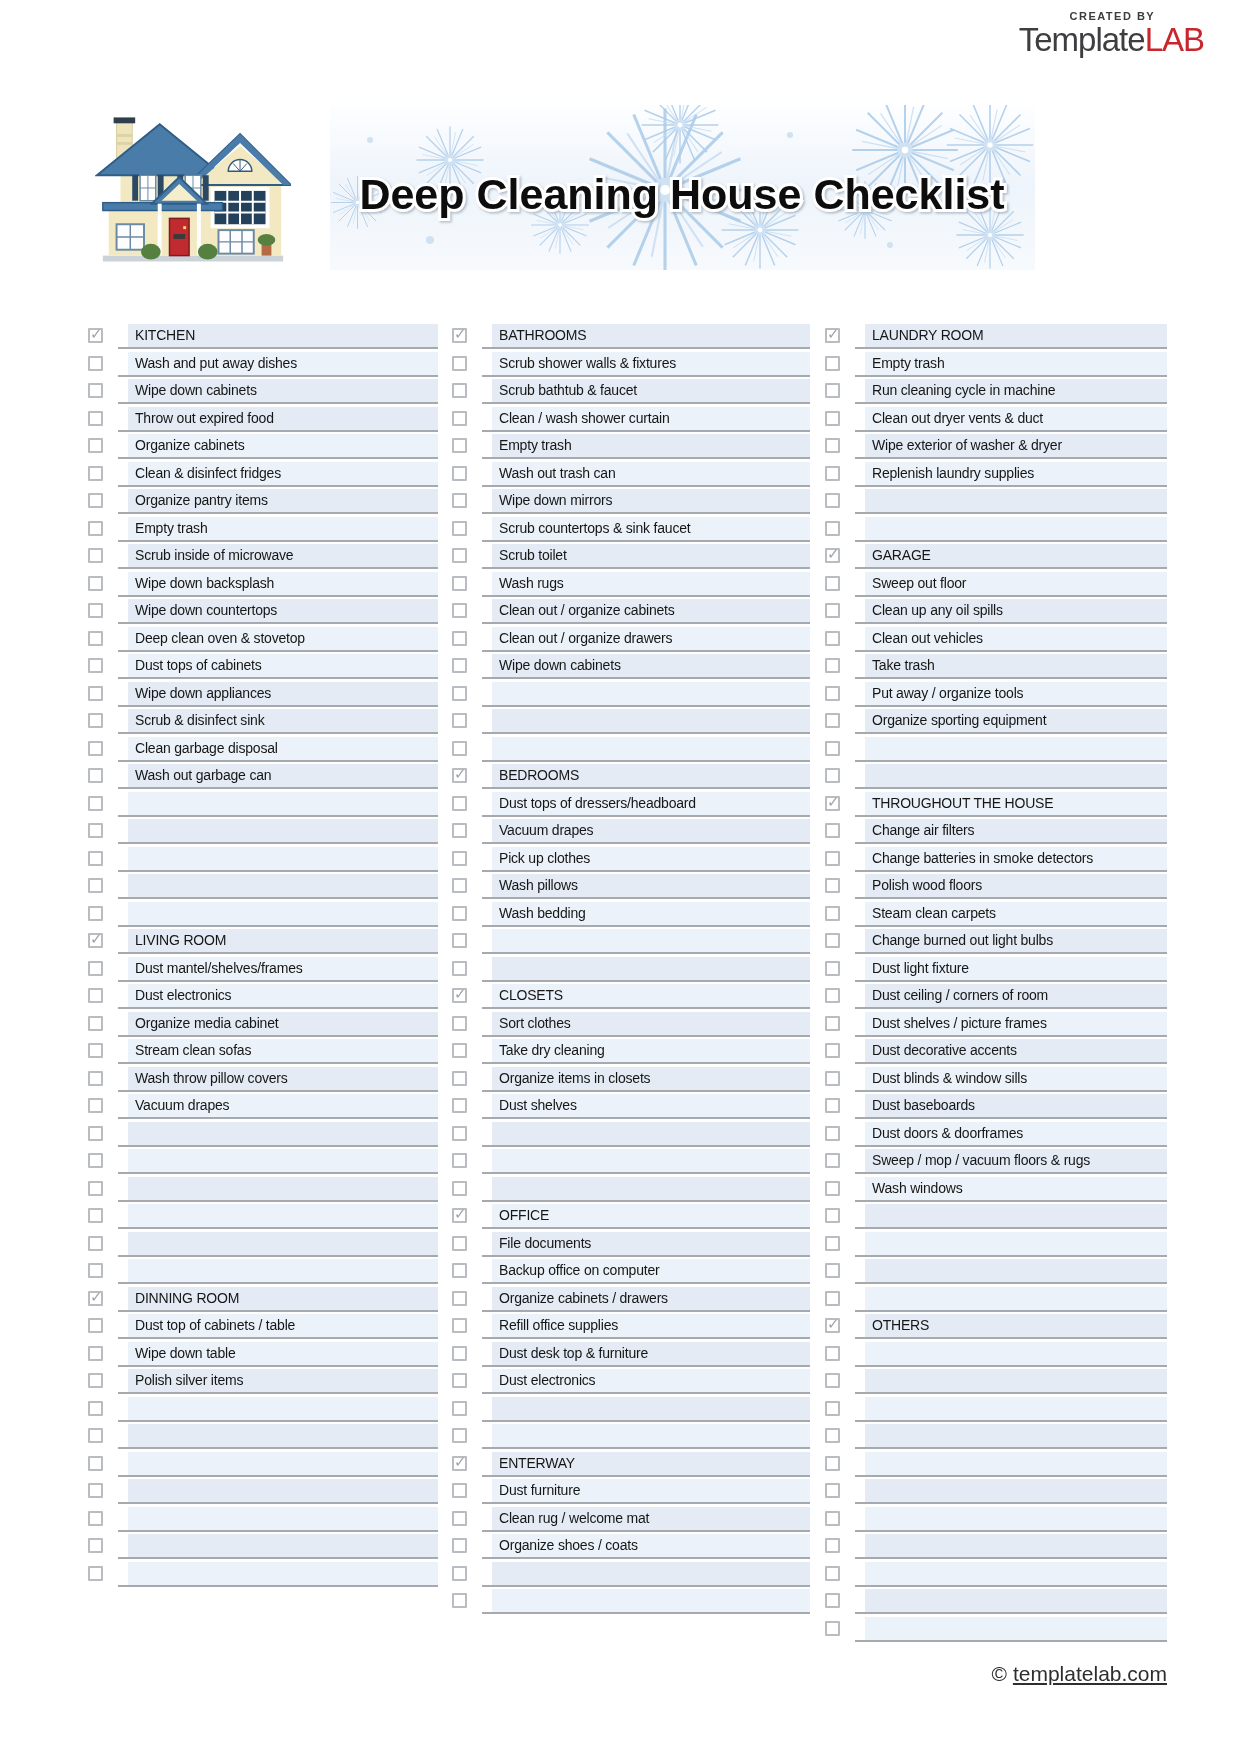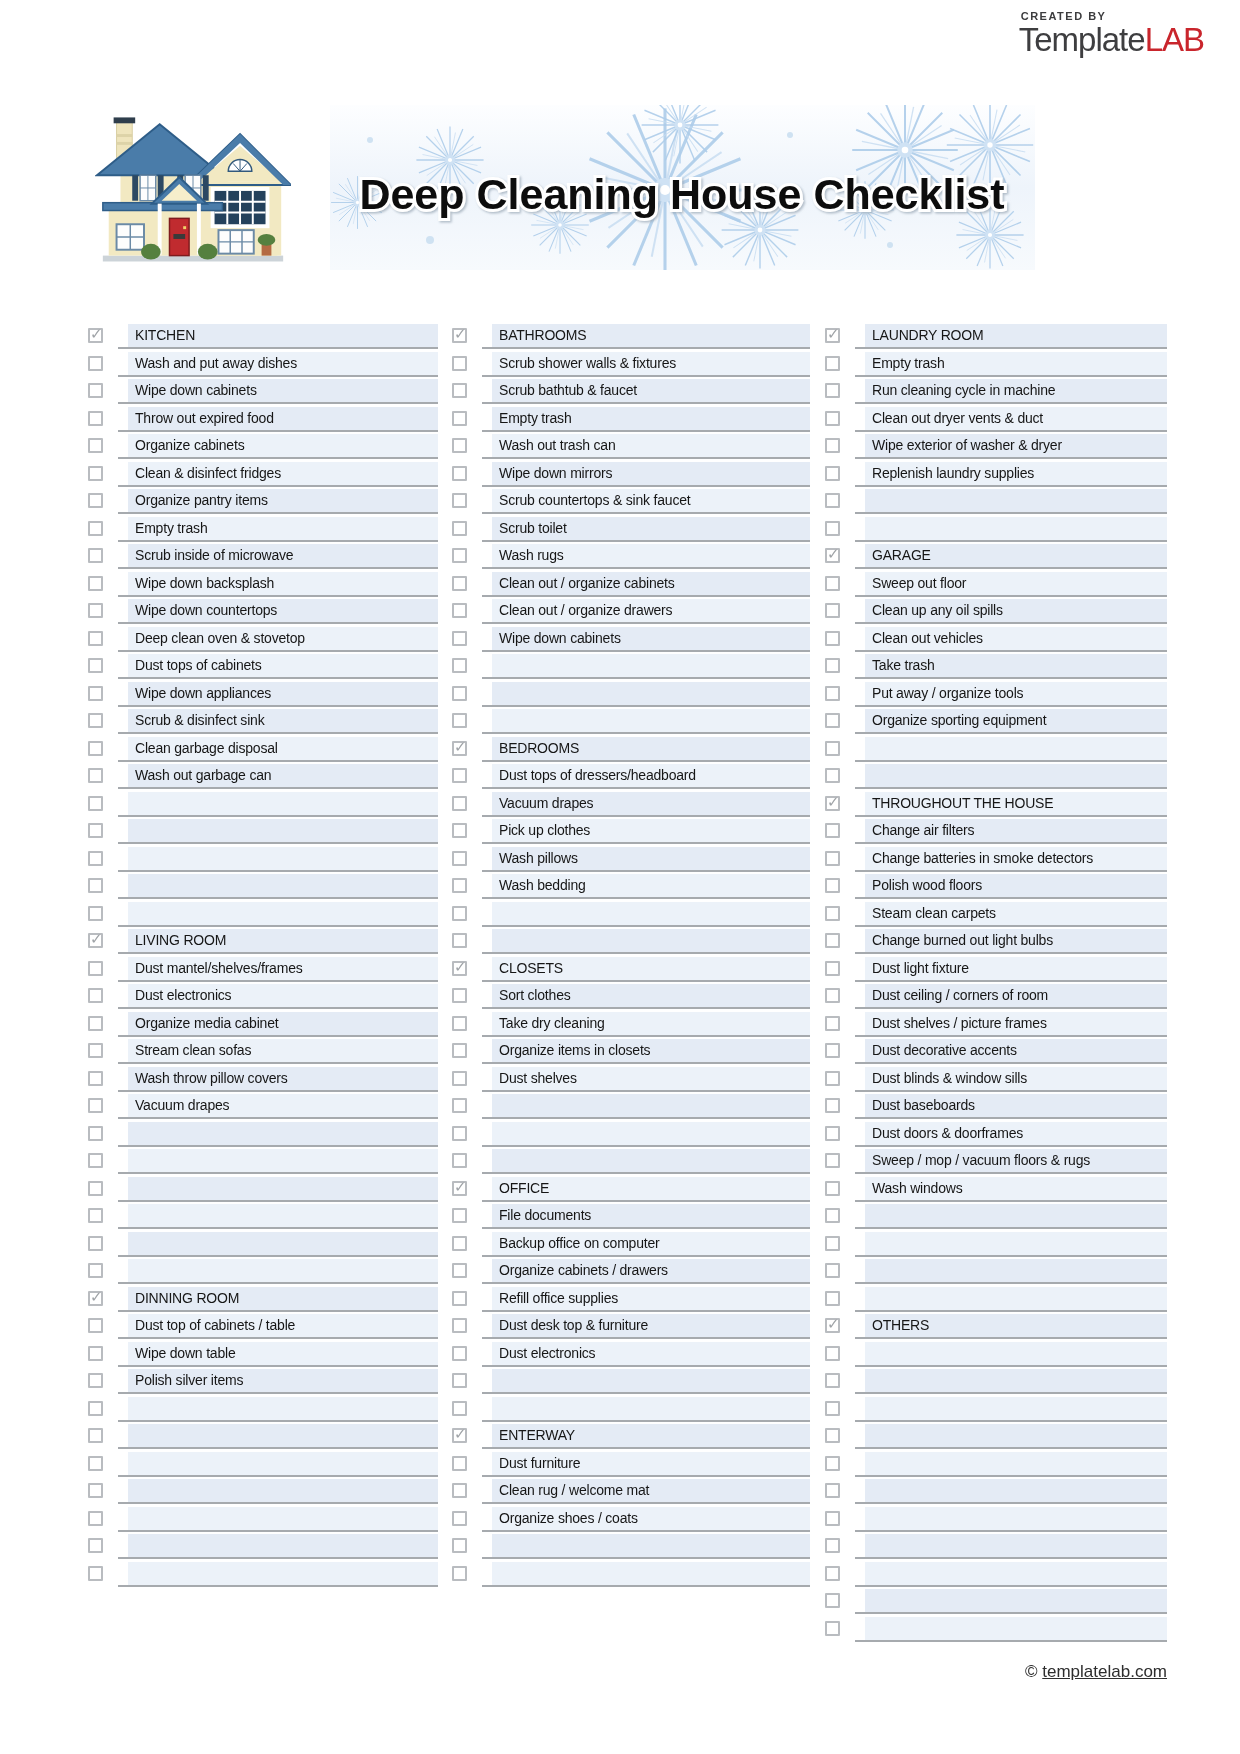--- a/index.html
+++ b/index.html
@@ -1,21 +1,21 @@
 <!DOCTYPE html>
 <html><head>
 <meta charset="utf-8">
 <style>
   html,body{margin:0;padding:0;}
   body{
     width:1240px;height:1754px;position:relative;background:#ffffff;
     font-family:"Liberation Sans", sans-serif;overflow:hidden;
   }
   
-  .logo{position:absolute;top:10px;right:36px;}
+  .logo{position:absolute;top:10px;right:36px;text-align:center;}
   .logo .created{font-size:11px;font-weight:bold;letter-spacing:1.5px;color:#3c3c3e;margin:0 0 1px 2px;}
   .logo .name{font-size:33px;font-weight:normal;color:#3e3e40;line-height:1;letter-spacing:-1px;}
   .logo .name .lab{color:#c9252c;}
   
   .house{position:absolute;left:95px;top:108px;width:196px;height:158px;}
   .banner{position:absolute;left:330px;top:105px;width:705px;height:165px;}
   
   .grid{position:absolute;left:88px;top:324px;display:flex;}
   .col{display:block;}
   .col.c1{width:350px;margin-right:14px;}
@@ -28,21 +28,21 @@
   }
   .cb .mark{position:absolute;left:0px;top:-4px;font-size:15px;line-height:15px;color:#9fa3a7;}
   .bar{flex:1;margin-left:15px;height:23px;border-bottom:2px solid #a6aaae;position:relative;}
   .txt{
     position:absolute;left:10px;right:0;top:0;height:23px;background:#e4ebf5;
     line-height:23px;font-size:14px;color:#161616;padding-left:7px;
     white-space:nowrap;overflow:hidden;letter-spacing:-0.2px;
   }
   .row.alt .txt{background:#ecf2f9;}
   
-  .footer{position:absolute;top:1662px;right:73px;font-size:17px;color:#2e2e2e;}
+  .footer{position:absolute;top:1662px;right:73px;font-size:21px;color:#2e2e2e;}
   .footer .site{text-decoration:underline;cursor:pointer;}
 </style>
 </head>
 <body>
 
 <div class="logo">
   <div class="created">CREATED BY</div>
   <div class="name"><span>Template</span><span class="lab">LAB</span></div>
 </div>
 
@@ -471,20 +471,26 @@
         <div class="bar">
           <div class="txt">Scrub shower walls &amp; fixtures</div>
         </div>
       </div>
       <div class="row">
         <span class="cb"></span>
         <div class="bar">
           <div class="txt">Scrub bathtub &amp; faucet</div>
         </div>
       </div>
+      <div class="row alt">
+        <span class="cb"></span>
+        <div class="bar">
+          <div class="txt">Clean / wash shower curtain</div>
+        </div>
+      </div>
       <div class="row">
         <span class="cb"></span>
         <div class="bar">
           <div class="txt">Empty trash</div>
         </div>
       </div>
       <div class="row alt">
         <span class="cb"></span>
         <div class="bar">
           <div class="txt">Wash out trash can</div>

